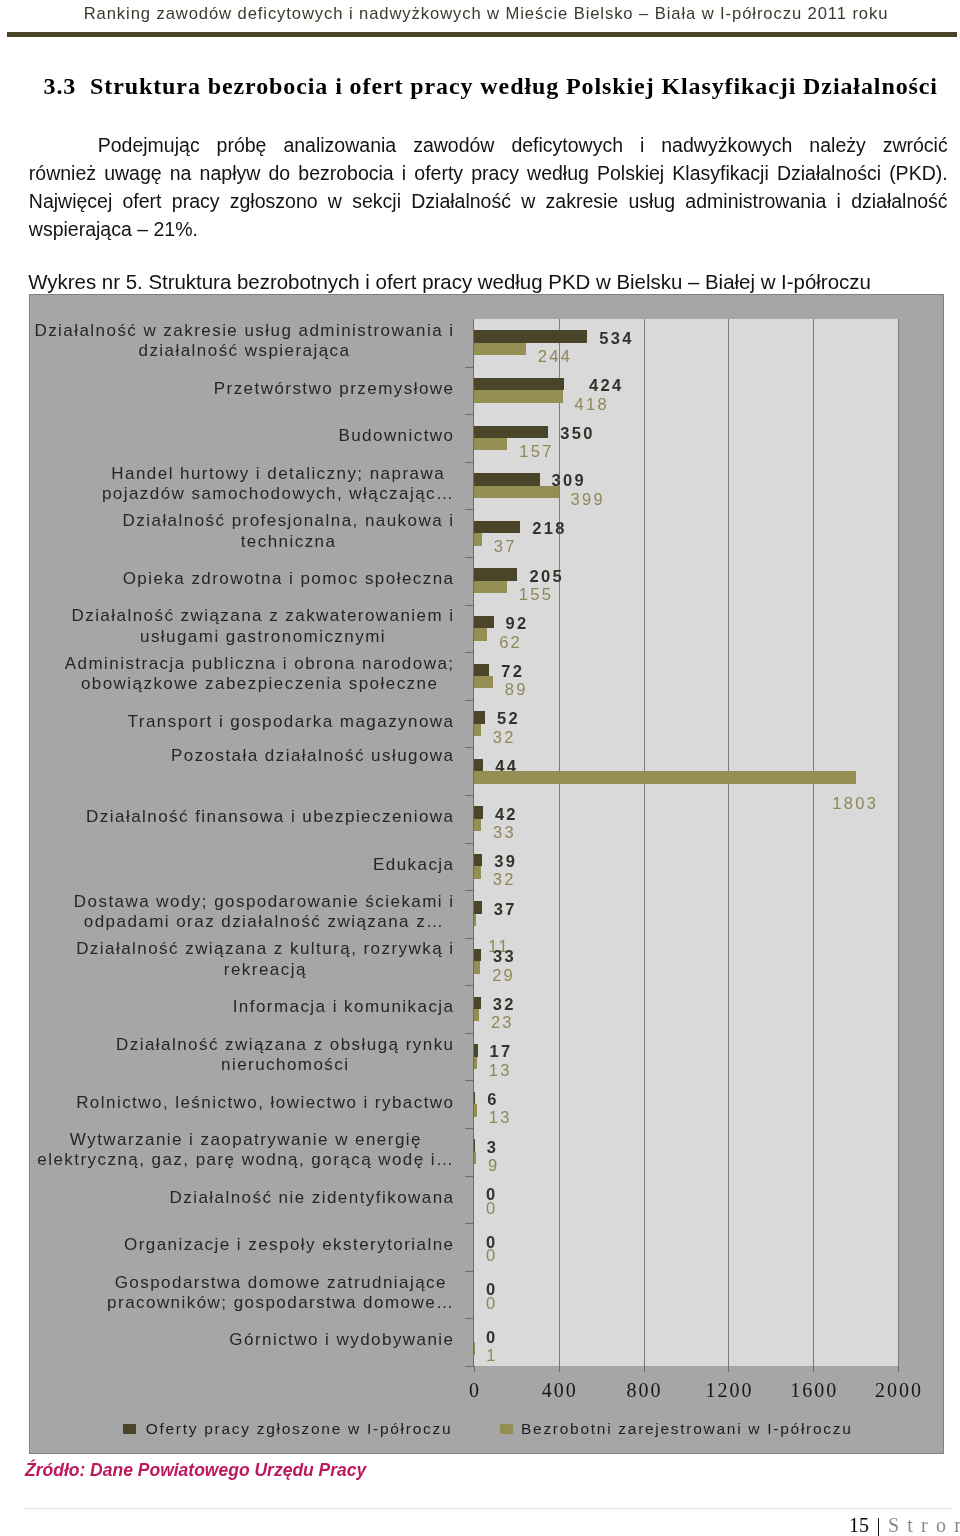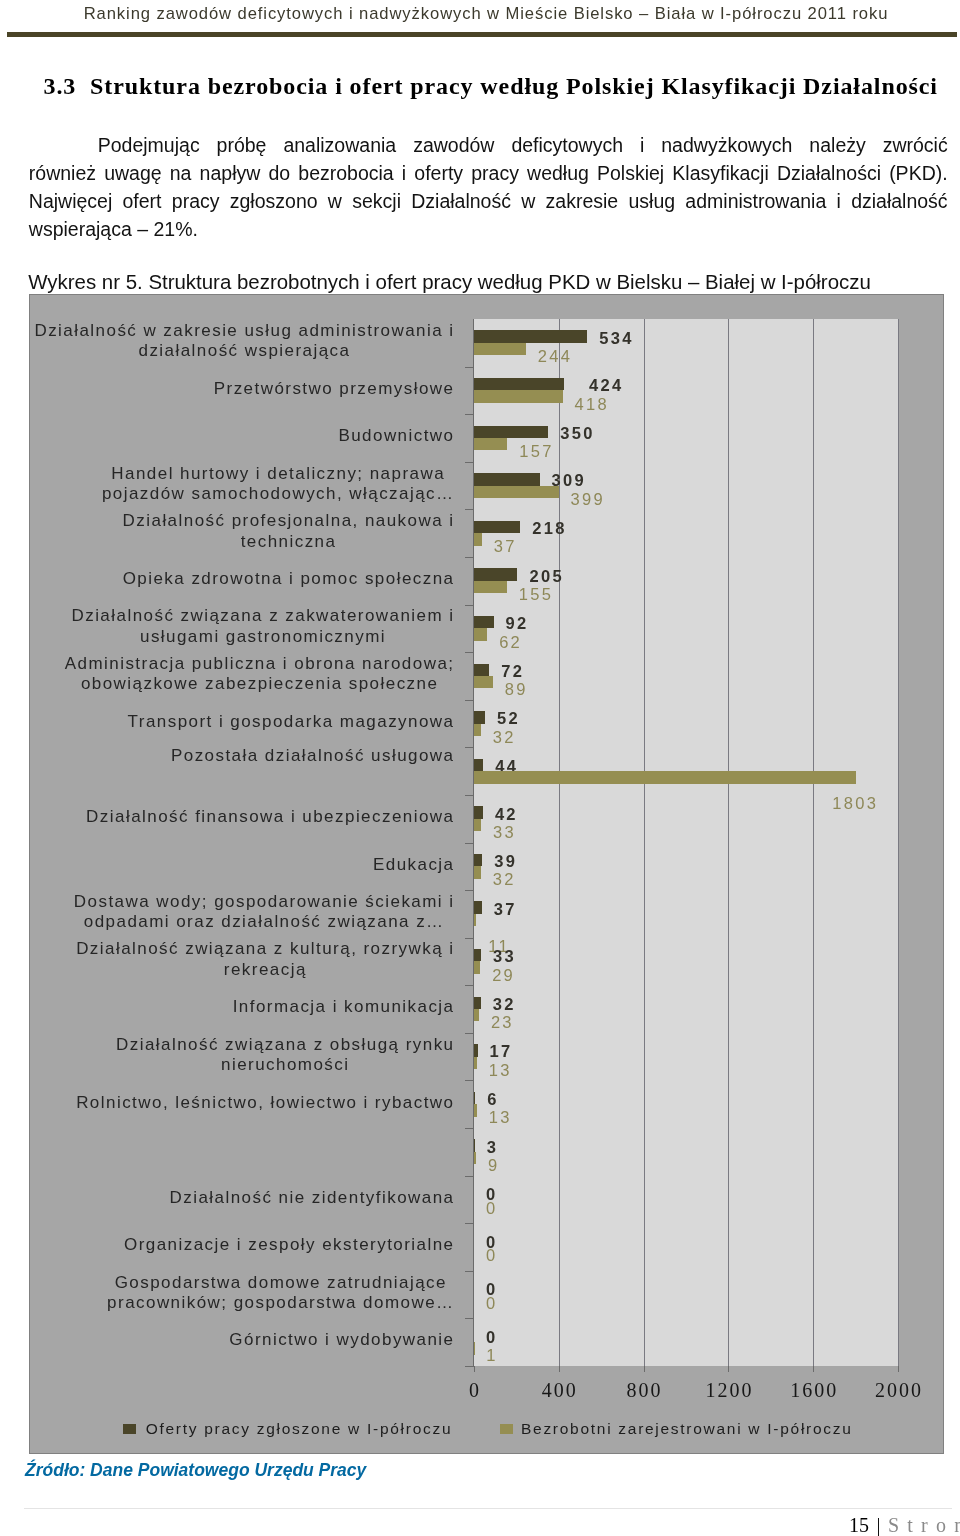--- a/index.html
+++ b/index.html
@@ -27,21 +27,21 @@
   .ycat{position:absolute;right:0;width:424.5px;text-align:right;font-family:"Liberation Sans",sans-serif;font-size:17px;line-height:20.5px;color:#262626;letter-spacing:1.45px;}
   .ycat > i{display:inline-block;text-align:center;font-style:normal;}
   .yticks{position:absolute;left:0;top:24px;height:1047px;}
   .ytick{position:absolute;left:435px;width:9px;height:1px;background:#6b6b6b;}
   .xaxis{position:absolute;left:0;top:1071px;width:915px;height:40px;}
   .xt{position:absolute;top:13px;transform:translateX(-50%);font-family:"Liberation Serif",serif;font-size:20px;letter-spacing:2px;text-indent:2px;color:#171717;white-space:nowrap;}
   .xtm{position:absolute;top:0;width:1px;height:6px;background:#6b6b6b;}
   .legend{position:absolute;left:0;top:1110px;width:915px;height:30px;}
   .lg{position:absolute;font-family:"Liberation Sans",sans-serif;font-size:15.5px;letter-spacing:1.72px;color:#1d1d1d;white-space:nowrap;}
   .lgsw{position:absolute;width:13px;height:10px;}
-  .src{position:absolute;left:25px;top:1460px;font-size:17.5px;line-height:20px;font-weight:700;font-style:italic;color:#0369a1;font-family:"Liberation Sans",sans-serif;white-space:nowrap;}
+  .src{position:absolute;left:25px;top:1460px;font-size:17.5px;line-height:20px;font-weight:700;font-style:italic;color:#be185d;font-family:"Liberation Sans",sans-serif;white-space:nowrap;}
   .foot-rule{position:absolute;left:24px;top:1508px;width:928px;height:1px;background:#e4e4e4;}
   .pgno{position:absolute;left:809px;top:1514px;font-family:"Liberation Serif",serif;font-size:20px;line-height:22px;white-space:nowrap;margin-left:40px;}
   .pgno .n{font-weight:400;color:#000;}
   .pgno .sep{font-weight:400;color:#111;padding:0 7.5px;}
   .pgno .s{color:#8a8a8a;letter-spacing:1.6px;}
 </style>
 </head>
 <body>
 
 <div class="page">
@@ -165,20 +165,21 @@
         <div class="ycat" style="top: 334.932px;"><i><span>Administracja publiczna i obrona narodowa;</span><br><span>obowiązkowe zabezpieczenia społeczne</span></i></div>
         <div class="ycat" style="top: 392.773px;"><i><span>Transport i gospodarka magazynowa</span></i></div>
         <div class="ycat" style="top: 427px;"><i><span>Pozostała działalność usługowa</span></i></div>
         <div class="ycat" style="top: 487.955px;"><i><span>Działalność finansowa i ubezpieczeniowa</span></i></div>
         <div class="ycat" style="top: 535.545px;"><i><span>Edukacja</span></i></div>
         <div class="ycat" style="top: 572.886px;"><i><span>Dostawa wody; gospodarowanie ściekami i</span><br><span>odpadami oraz działalność związana z…</span></i></div>
         <div class="ycat" style="top: 620.477px;"><i><span>Działalność związana z kulturą, rozrywką i</span><br><span>rekreacją</span></i></div>
         <div class="ycat" style="top: 678.318px;"><i><span>Informacja i komunikacja</span></i></div>
         <div class="ycat" style="top: 715.659px;"><i><span>Działalność związana z obsługą rynku</span><br><span>nieruchomości</span></i></div>
         <div class="ycat" style="top: 773.5px; padding-left: 28px;"><i><span>Rolnictwo, leśnictwo, łowiectwo i rybactwo</span></i></div>
+        <div class="ycat" style="top: 810.841px;"><i><span>Wytwarzanie i zaopatrywanie w energię</span><br><span>elektryczną, gaz, parę wodną, gorącą wodę i…</span></i></div>
         <div class="ycat" style="top: 868.682px;"><i><span>Działalność nie zidentyfikowana</span></i></div>
         <div class="ycat" style="top: 916.273px;"><i><span>Organizacje i zespoły eksterytorialne</span></i></div>
         <div class="ycat" style="top: 953.614px;"><i><span>Gospodarstwa domowe zatrudniające</span><br><span>pracowników; gospodarstwa domowe…</span></i></div>
         <div class="ycat" style="top: 1011.45px;"><i><span>Górnictwo i wydobywanie</span></i></div>
       </div>
     <div class="yticks">
         <div class="ytick" style="top: 47.5909px;"></div>
         <div class="ytick" style="top: 95.1818px;"></div>
         <div class="ytick" style="top: 142.773px;"></div>
         <div class="ytick" style="top: 190.364px;"></div>

